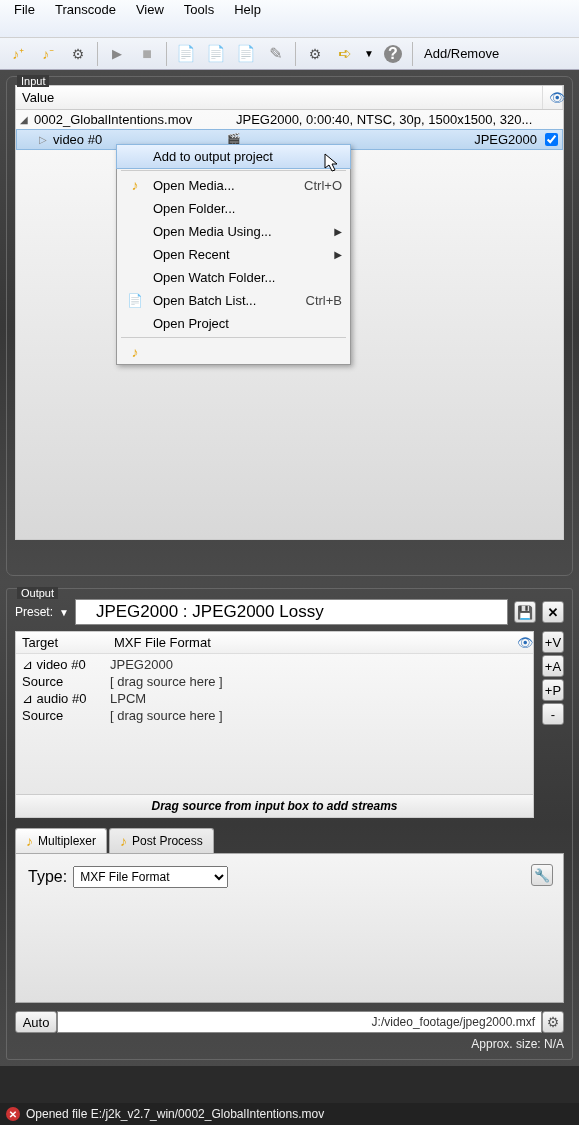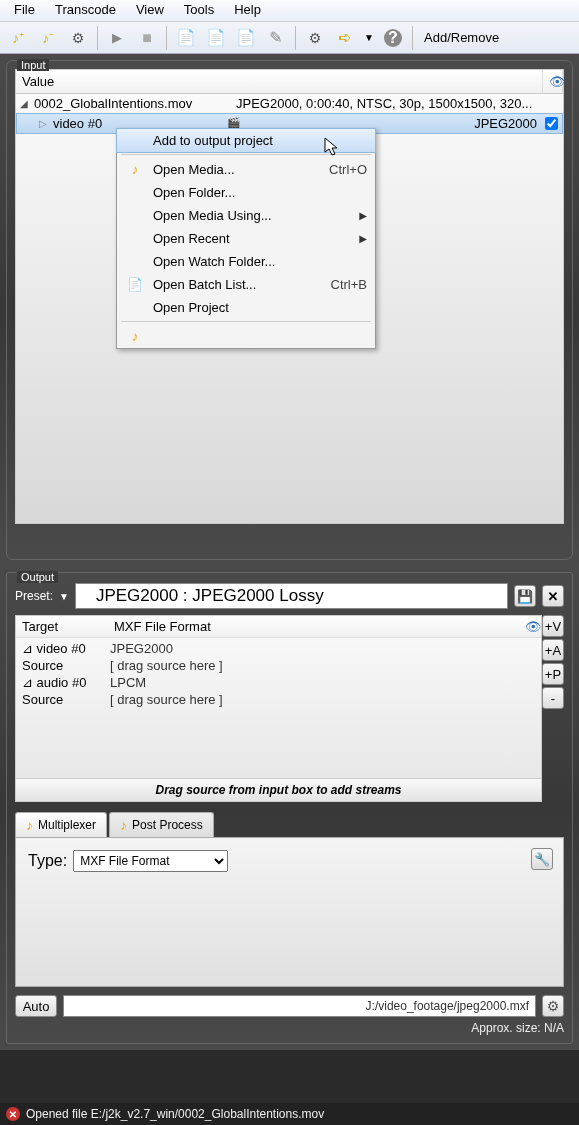--- a/index.html
+++ b/index.html
@@ -1,39 +1,39 @@
 <!DOCTYPE html>
 <html><head>
 <meta charset="utf-8">
 <style>
 * { box-sizing: border-box; font-family: "Segoe UI", Tahoma, sans-serif; }
 body { margin: 0; width: 579px; height: 1125px; background: #2a2a2a; position: relative; overflow: hidden; }
 
-.menubar { background: linear-gradient(#fafcfe, #e8eef8); height: 22px; display: flex; padding: 0 4px; border-bottom: 1px solid #d0d0d0; }
+.menubar { background: linear-gradient(#fafcfe, #e8eef8); height: 38px; display: flex; padding: 0 4px; border-bottom: 1px solid #d0d0d0; }
 .menubar-item { padding: 2px 10px; font-size: 13px; cursor: default; }
 
 .toolbar { background: linear-gradient(#f2f5fa, #e4e9f2); height: 32px; display: flex; align-items: center; padding: 0 4px; gap: 2px; border-bottom: 1px solid #aab; }
 .tool-btn { width: 28px; height: 28px; display: flex; align-items: center; justify-content: center; border: 1px solid transparent; border-radius: 3px; cursor: pointer; }
 .tool-sep { width: 1px; height: 24px; background: #bbb; margin: 0 3px; }
 .tool-text { font-size: 13px; padding: 0 6px; }
 
 .dark-frame { background: linear-gradient(180deg, #4a4a4a, #383838 50%, #4a4a4a); padding: 6px; margin: 0; position: relative; }
 .section-label { position: absolute; top: -2px; left: 10px; font-size: 11px; color: #fff; background: #3a3a3a; padding: 0 4px; z-index: 2; }
 .section-box { border: 1px solid #666; border-radius: 3px; position: relative; padding: 8px; }
 
 .input-panel { height: 500px; border-radius: 7px; }
 
 .tree-header { background: linear-gradient(#fff, #f0f0f0); display: flex; font-size: 13px; border: 1px solid #ccc; }
 .tree-header .col { padding: 4px 6px; border-right: 1px solid #ddd; }
 .tree-body { background: linear-gradient(#fafafa, #d8d8d8); border: 1px solid #ccc; border-top: none; height: 430px; font-size: 13px; position: relative; }
 .tree-row { display: flex; padding: 2px 4px; align-items: center; gap: 4px; }
 .tree-row.sel { background: linear-gradient(#d4e6f9, #bdd7f0); border: 1px solid #8db8e0; }
 .expander { width: 10px; display: inline-block; color: #555; font-size: 10px; }
 
-.ctx-menu { position: absolute; top: 34px; left: 100px; width: 260px; background: #f4f4f4; border: 1px solid #999; box-shadow: 2px 2px 5px rgba(0,0,0,0.3); z-index: 10; font-size: 13px; }
+.ctx-menu { position: absolute; top: 34px; left: 100px; width: 235px; background: #f4f4f4; border: 1px solid #999; box-shadow: 2px 2px 5px rgba(0,0,0,0.3); z-index: 10; font-size: 13px; }
 .ctx-item { display: flex; align-items: center; padding: 4px 8px; gap: 8px; cursor: default; }
 .ctx-item.hl { background: linear-gradient(#e8f2ff, #c8ddf5); border: 1px solid #8db8e0; margin: -1px; }
 .ctx-icon { width: 20px; display: flex; justify-content: center; }
 .ctx-label { flex: 1; }
 .ctx-shortcut { color: #444; }
 .ctx-sep { height: 1px; background: #ccc; margin: 2px 4px; }
 .ctx-sub { font-size: 10px; color: #333; }
 
 .preset-row { display: flex; align-items: center; gap: 6px; margin: 2px 0 6px 0; }
 .preset-row label { color: #fff; font-size: 12px; }
@@ -41,34 +41,34 @@
 .sq-btn { width: 22px; height: 22px; background: linear-gradient(#f8f8f8,#ddd); border: 1px solid #888; border-radius: 3px; display: flex; align-items: center; justify-content: center; font-size: 13px; cursor: pointer; }
 
 .out-tree { background: linear-gradient(#fafafa,#e8e8e8); border: 1px solid #ccc; font-size: 13px; }
 .out-header { display: flex; background: linear-gradient(#fff,#f0f0f0); border-bottom: 1px solid #ddd; }
 .out-header .col { padding: 3px 6px; }
 .out-body { padding: 2px 0; }
 .out-row { display: flex; padding: 1px 6px; }
 .out-row .c1 { width: 88px; }
 .out-row .c2 { flex: 1; color: #333; }
 .side-btns { display: flex; flex-direction: column; gap: 2px; }
-.out-wrap { display: flex; gap: 0; }
+.out-wrap { display: flex; gap: 8px; }
 .out-tree-wrap { flex: 1; }
 
 .drag-hint { text-align: center; font-size: 12px; font-weight: bold; background: linear-gradient(#f8f8f8,#e4e4e4); border: 1px solid #ccc; border-top: none; padding: 4px; font-style: italic; }
 
 .tabs { display: flex; gap: 2px; margin-top: 10px; }
 .tab { background: linear-gradient(#fff,#e8e8e8); border: 1px solid #aaa; border-bottom: none; padding: 4px 10px; font-size: 12px; display: flex; align-items: center; gap: 5px; border-radius: 3px 3px 0 0; cursor: pointer; }
 .tab.inactive { background: linear-gradient(#eee,#ddd); }
 .tab-panel { background: linear-gradient(#f4f4f4,#e0e0e0); border: 1px solid #aaa; padding: 12px; height: 150px; position: relative; }
 .type-row { display: flex; align-items: center; gap: 6px; }
 .type-row select { width: 155px; padding: 2px; font-size: 12px; }
 .wrench { position: absolute; right: 10px; top: 10px; }
 
-.bottom-row { display: flex; gap: 6px; margin-top: 8px; align-items: center; }
+.bottom-row { display: flex; margin-top: 8px; align-items: center; }
 .bottom-row .path-box { flex: 1; background: #fff; border: 1px solid #888; padding: 3px 6px; font-size: 12px; text-align: right; color: #333; }
 .approx { text-align: right; font-size: 12px; color: #eee; margin-top: 4px; }
 
 .statusbar { position: absolute; bottom: 0; left: 0; right: 0; height: 22px; background: #222; color: #eee; font-size: 12px; display: flex; align-items: center; padding: 0 6px; gap: 6px; }
 .status-x { width: 14px; height: 14px; background: #c33; border-radius: 50%; display: flex; align-items: center; justify-content: center; color: #fff; font-size: 10px; font-weight: bold; }
 
 .icon-note { color: #e6a817; font-size: 14px; }
 .icon-gear { color: #555; font-size: 14px; }
 .icon-play { color: #888; font-size: 13px; }
 .icon-doc { color: #d6a84a; }

